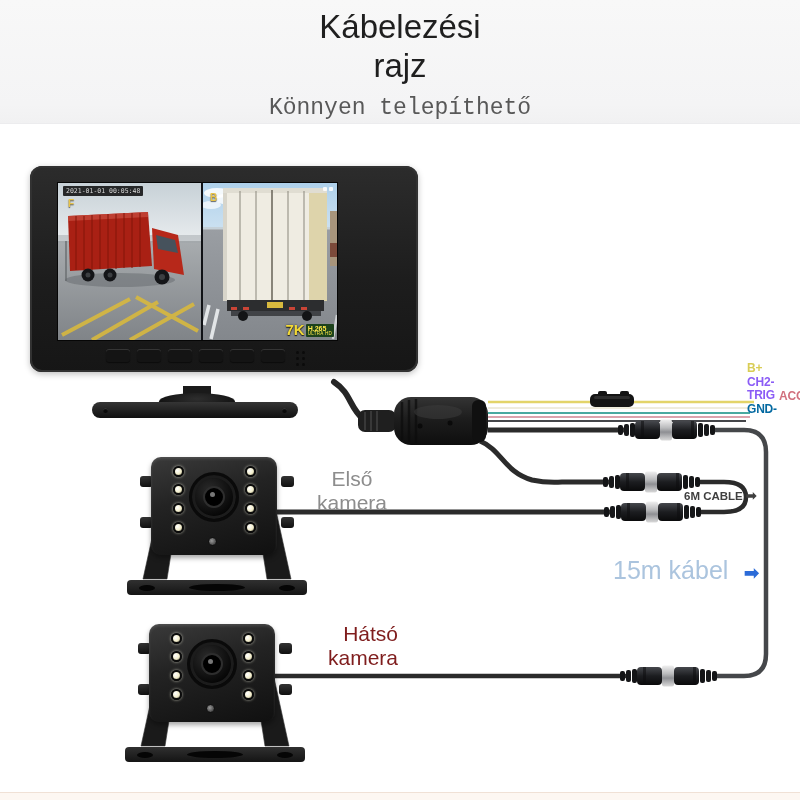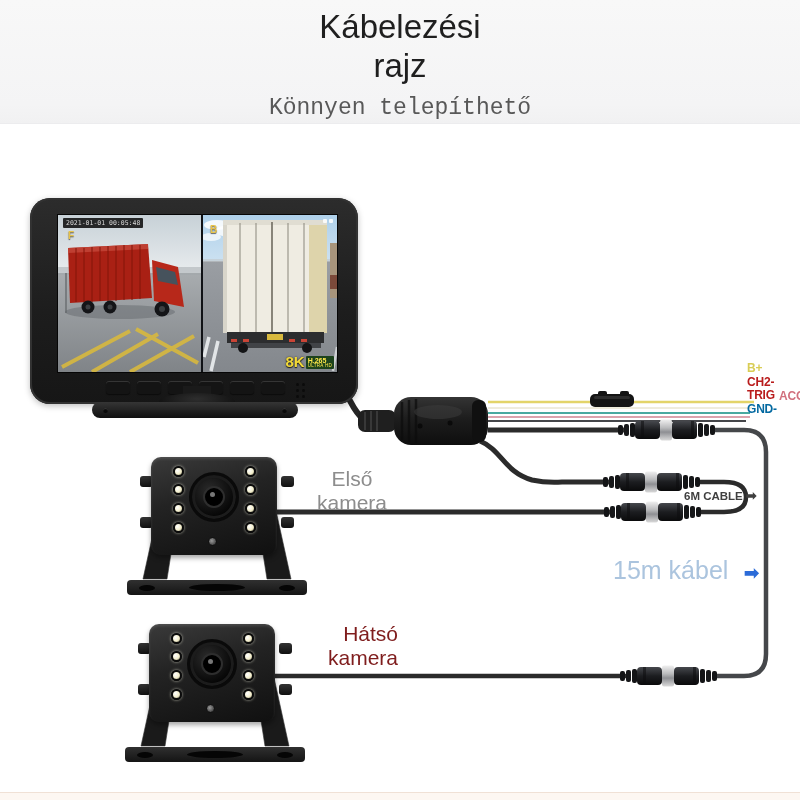--- a/index.html
+++ b/index.html
@@ -13,23 +13,23 @@
   
   .header-band { left:0; top:0; width:800px; height:124px;
     background:linear-gradient(180deg,#f8f8f8 0%,#f4f4f5 85%,#f1f1f2 100%);
     border-bottom:1px solid #ececee; }
   .page-title { left:0; right:0; top:8px; margin:0 auto; width:210px;
     text-align:center; font-size:33px; line-height:1.17; color:#1f1f1f; }
   .page-subtitle { left:0; right:0; top:95px; text-align:center;
     font-size:23px; color:#585858;font-family:Liberation Mono, monospace; }
 
   
-  .monitor { left:30px; top:198px; width:328px; height:206px;
+  .monitor { left:30px; top:166px; width:388px; height:206px;
     background:linear-gradient(180deg,#2c2c2c 0%,#1d1d1d 55%,#161616 100%);
-    border-radius:20px; box-shadow:inset 0 0 0 2px #323232, 0 2px 6px rgba(0,0,0,.25); }
+    border-radius:12px; box-shadow:inset 0 0 0 2px #323232, 0 2px 6px rgba(0,0,0,.25); }
   .screen { left:27px; top:16px; width:281px; height:159px; background:#000;
     display:flex; border:1px solid #060606; box-shadow:inset 0 0 8px #000; overflow:hidden; }
   .pane { position:relative; height:100%; overflow:hidden; }
   .pane-left { width:143px; }
   .pane-right { flex:1; border-left:2px solid #101216; }
   .pane svg { position:absolute; left:0; top:0; }
   .timestamp { left:5px; top:3px; background:rgba(8,8,8,.85); color:#d8d8d8;
     font-family:"DejaVu Sans Mono", monospace; font-size:6.5px; padding:1px 3px; border-radius:1px; }
   .view-label { color:#e8c349; font-weight:bold; font-size:10px; text-shadow:0 1px 1px rgba(0,0,0,.6); }
   .vl-f { left:10px; top:15px; } .vl-b { left:7px; top:9px; }
@@ -274,21 +274,21 @@
           <circle cx="104" cy="133" r="5" fill="#131416"></circle>
         <path d="M 8 156 L 15 126 M 1 142 L 6 122" stroke="#eceff1" stroke-width="3.5" opacity=".9"></path>
         <path d="M 130 156 L 134 132" stroke="#dfe2e4" stroke-width="2.5" opacity=".8"></path>
       </svg>
       <div class="abs view-label vl-b">B</div>
       <div class="abs status-icons">
           <span></span>
           <span></span>
         </div>
       <div class="abs badge4k">
-        <span class="fourk">8K</span>
+        <span class="fourk">7K</span>
         <span class="codec">
           <span class="c1">H.265</span>
           <span class="c2">ULTRA HD</span>
         </span>
       </div>
     </div>
   </div>
   <div class="abs btn-row">
     <div class="m-btn"></div>
     <div class="m-btn"></div>
@@ -371,21 +371,21 @@
     <div class="cam-screw"></div>
   </div>
   <div class="cam-base">
     <div class="slot slot-c"></div>
       <div class="slot slot-l"></div>
       <div class="slot slot-r"></div>
   </div>
 </div>
 
 <div class="abs wire-label wl-0" style="color: rgb(217, 205, 85);">B+</div>
-<div class="abs wire-label wl-1" style="color: #b91c1c;">CH2-TRIG</div>
+<div class="abs wire-label wl-1" style="color: #8b5cf6;">CH2-TRIG</div>
 <div class="abs wire-label wl-2" style="color: rgb(209, 112, 126);">ACC+</div>
 <div class="abs wire-label wl-3" style="color: #0369a1;">GND-</div>
 
 <div class="abs lbl-6m">
   <span>6M CABLE</span>
   <span class="arr">➡</span>
 </div>
 <div class="abs lbl-15m" style="color: rgb(171, 196, 222);">15m kábel</div>
 <div class="abs arr-15m" style="color: rgb(43, 107, 216);">➡</div>
 

